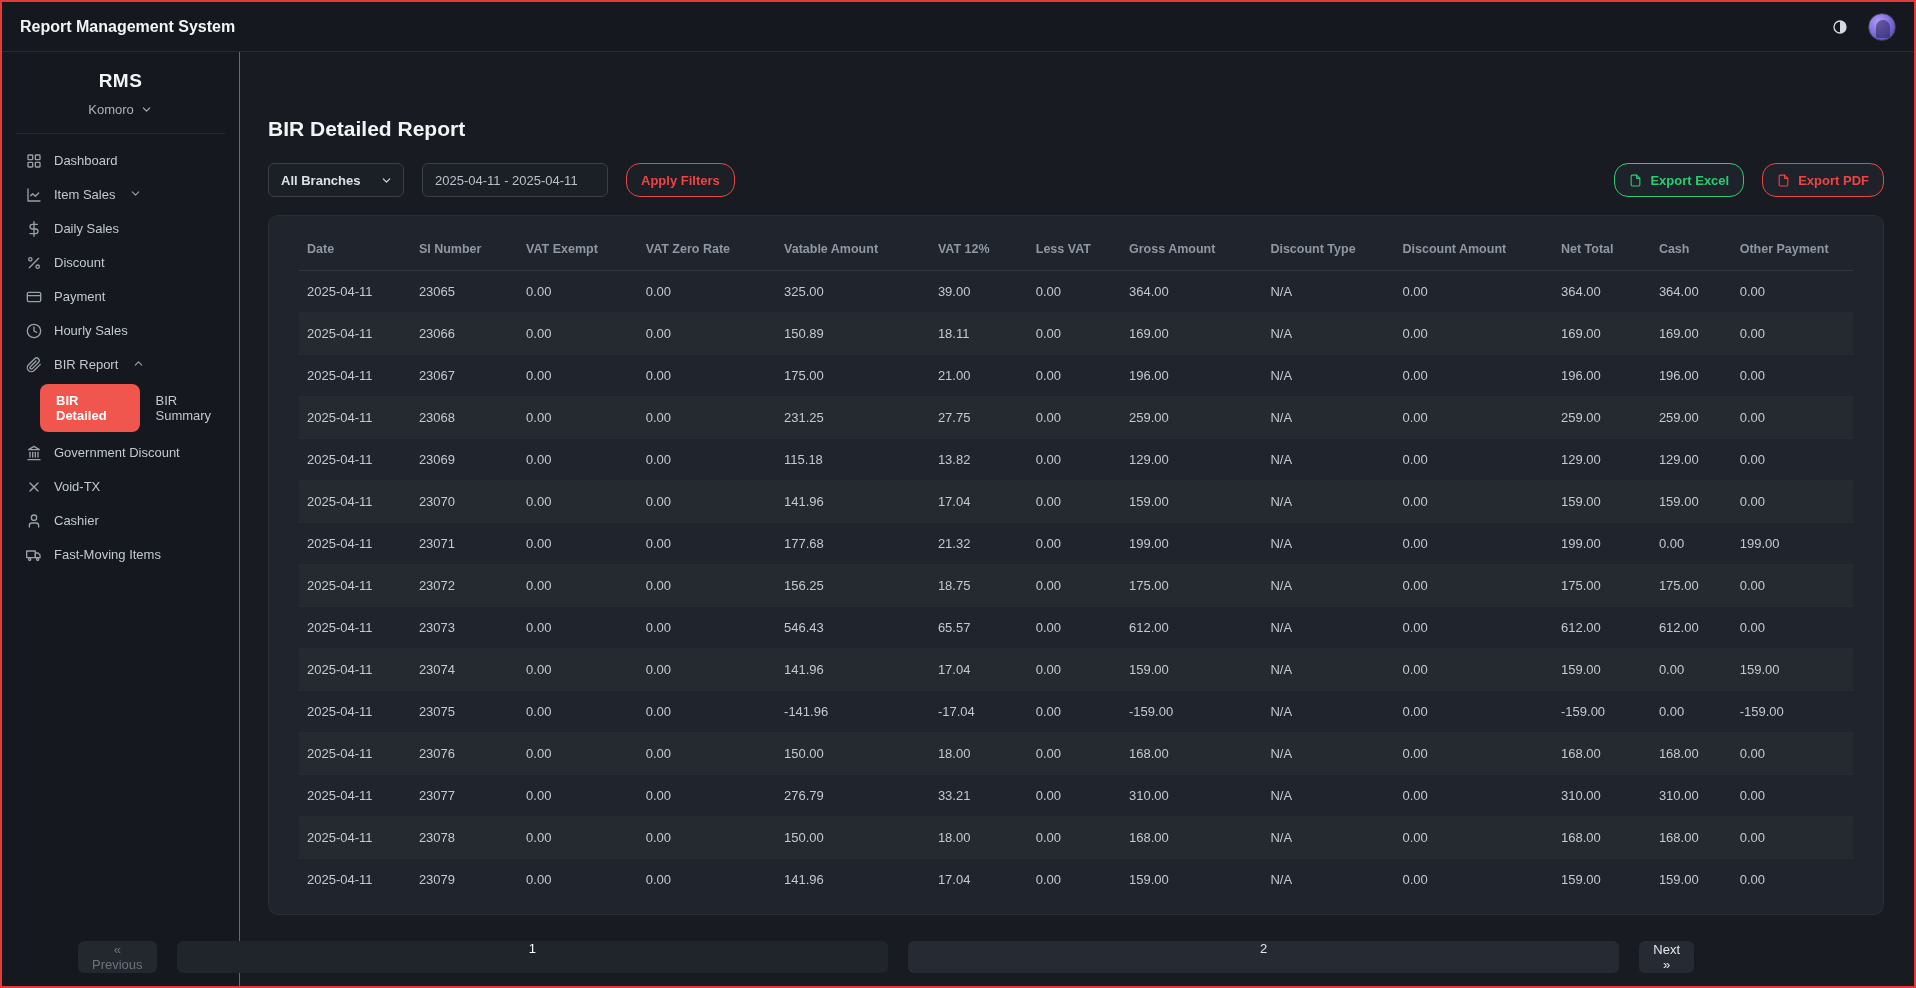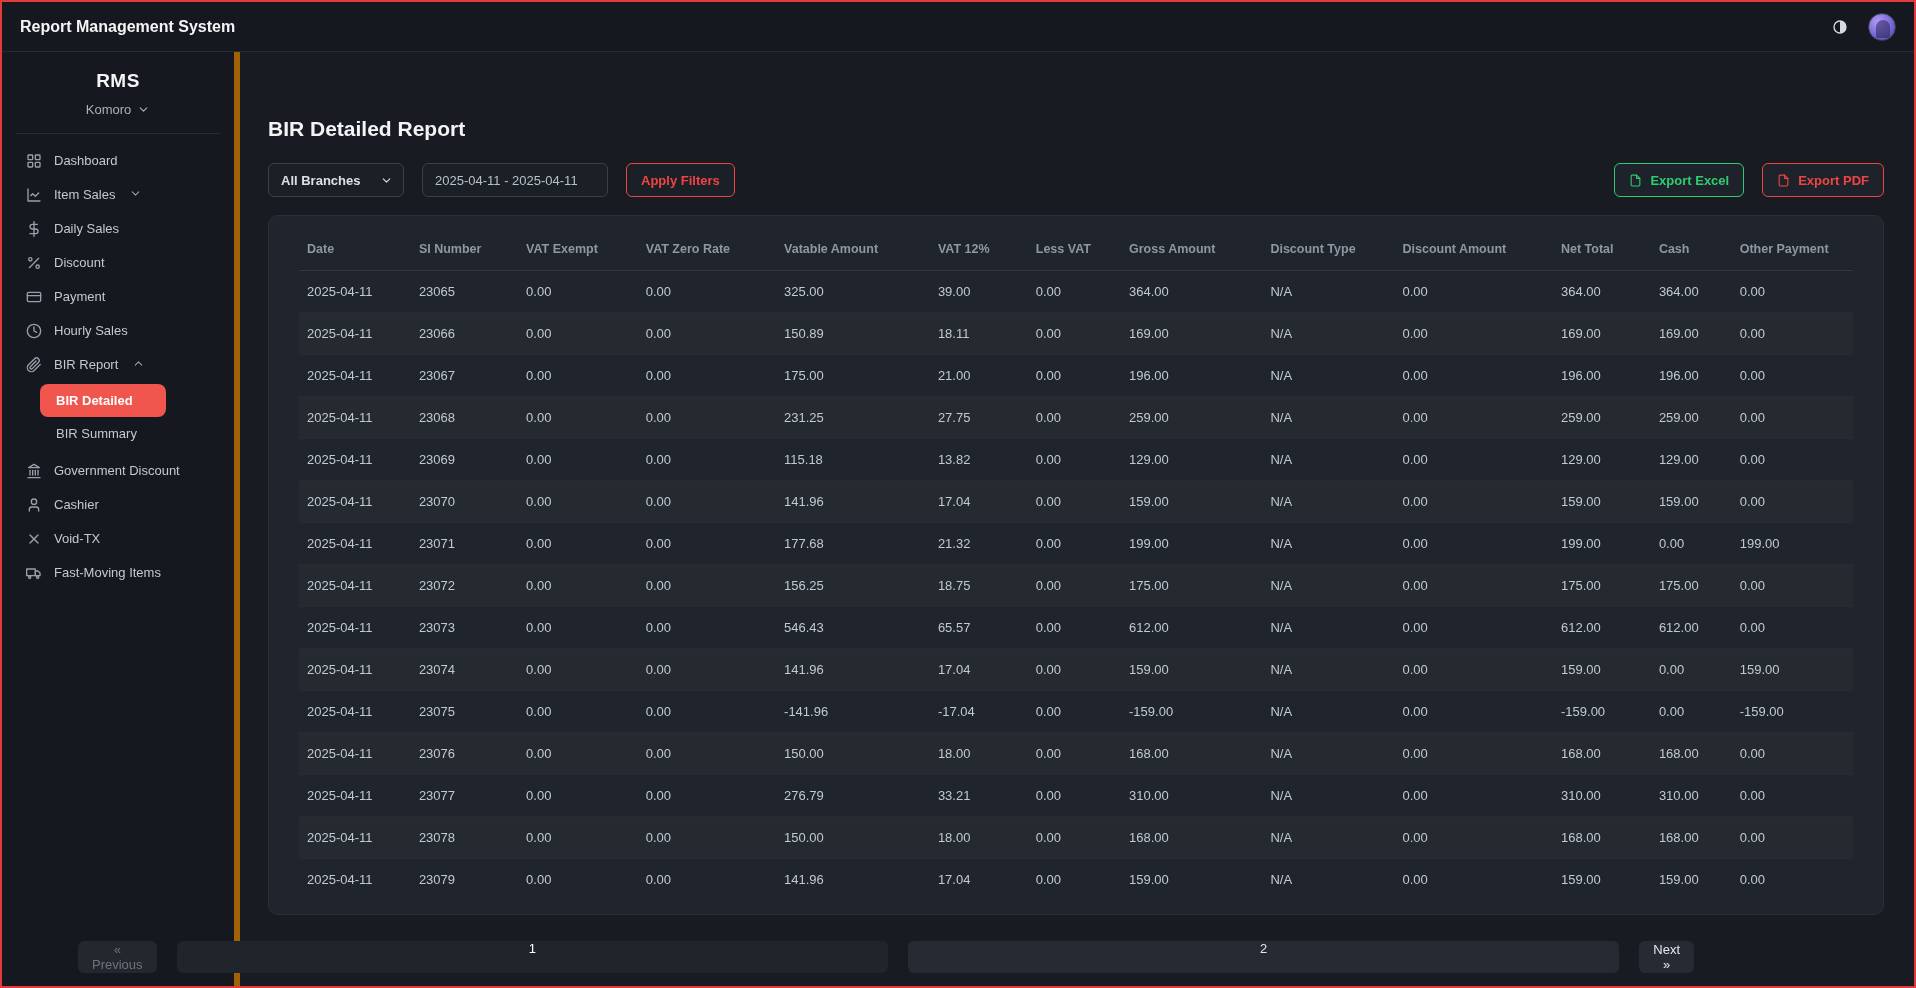--- a/index.html
+++ b/index.html
@@ -35,39 +35,39 @@
     width: 14px; height: 18px; border-radius: 7px 7px 2px 2px;
     background: rgba(40,35,80,.55);
   }
 
   .body-row { flex: 1; display: flex; min-height: 0; }
 
   
   .sidebar {
     width: 238px; flex: 0 0 238px;
     background: #15181e;
-    border-right: 6px solid #a16207;
+    border-right: 1px solid #a16207;
     padding-top: 18px;
     overflow: hidden;
   }
   .logo { text-align: center; font-size: 19px; font-weight: 700; letter-spacing: .5px; color: #f3f4f6; }
   .branch {
     margin-top: 10px; text-align: center; font-size: 13px; color: #aab2bd;
     display: flex; justify-content: center; align-items: center; gap: 6px; cursor: pointer;
   }
   .sidebar hr { border: none; border-top: 1px solid #272b33; margin: 16px 14px 10px; }
   .nav-item {
     display: flex; gap: 12px;
     padding: 9px 16px 9px 24px;
     font-size: 13px; color: #c2c9d2; cursor: pointer;
     white-space: nowrap;
   }
   .nav-item .i { color: #98a0ab; }
   .nav-item .chev { margin-left: 2px; color: #98a0ab; }
-  .submenu { padding: 2px 0 4px 38px; display: flex; flex-direction: column; }
+  .submenu { padding: 2px 0 4px 38px; display: flex; }
   .subitem {
     font-size: 13px; color: #c2c9d2; padding: 9px 16px; cursor: pointer;
     border-radius: 8px; width: 126px;
   }
   .subitem.active { background: #f0564d; color: #ffffff; font-weight: 600; }
 
   .i { width: 16px; height: 16px; stroke: currentColor; fill: none; stroke-width: 2; stroke-linecap: round; stroke-linejoin: round; flex: 0 0 auto; }
   .i-sm { width: 13px; height: 13px; }
 
   
@@ -81,21 +81,21 @@
     display: flex; align-items: center; justify-content: space-between; gap: 10px;
     padding: 0 10px 0 12px; font-size: 13px; font-weight: 600; color: #dde1e7; cursor: pointer;
   }
   .date-input {
     height: 34px; width: 186px;
     background: #1b1f26; border: 1px solid #3a3f49; border-radius: 6px;
     color: #b9c0ca; font-size: 13px; padding: 16px 12px;
     font-family: "Liberation Sans", "DejaVu Sans", sans-serif;
   }
   .btn {
-    height: 34px; border-radius: 6px; font-size: 13px; font-weight: 600;
+    height: 34px; border-radius: 14px; font-size: 13px; font-weight: 600;
     display: inline-flex; align-items: center; gap: 8px; padding: 0 14px;
     background: #1e232b; cursor: pointer; font-family: inherit;
   }
   .btn-apply { border: 1px solid #ef4444; color: #ef4444; background: #1b1f26; }
   .spacer { flex: 1; }
   .btn-excel { border: 1px solid #2ecc71; color: #2ecc71; }
   .btn-pdf { border: 1px solid #ef4444; color: #ef4444; }
 
   
   .table-card {
@@ -234,31 +234,31 @@
               <line x1="6" y1="18" x2="6" y2="11"></line>
               <line x1="10" y1="18" x2="10" y2="11"></line>
               <line x1="14" y1="18" x2="14" y2="11"></line>
               <line x1="18" y1="18" x2="18" y2="11"></line>
               <polygon points="12 2 20 7 4 7"></polygon>
             </svg>
           <span class="nav-label">Government Discount</span>
         </div>
         <div class="nav-item">
           <svg class="i" viewBox="0 0 24 24">
+              <path d="M18 6 6 18"></path>
+              <path d="m6 6 12 12"></path>
+            </svg>
+          <span class="nav-label">Void-TX</span>
+        </div>
+        <div class="nav-item">
+          <svg class="i" viewBox="0 0 24 24">
               <path d="M19 21v-2a4 4 0 0 0-4-4H9a4 4 0 0 0-4 4v2"></path>
               <circle cx="12" cy="7" r="4"></circle>
             </svg>
           <span class="nav-label">Cashier</span>
-        </div>
-        <div class="nav-item">
-          <svg class="i" viewBox="0 0 24 24">
-              <path d="M18 6 6 18"></path>
-              <path d="m6 6 12 12"></path>
-            </svg>
-          <span class="nav-label">Void-TX</span>
         </div>
         <div class="nav-item">
           <svg class="i" viewBox="0 0 24 24">
               <path d="M1 6h13v10H1z"></path>
               <path d="M14 9h4l3 3v4h-7z"></path>
               <circle cx="5.5" cy="18.5" r="1.7"></circle>
               <circle cx="17.5" cy="18.5" r="1.7"></circle>
             </svg>
           <span class="nav-label">Fast-Moving Items</span>
         </div>

